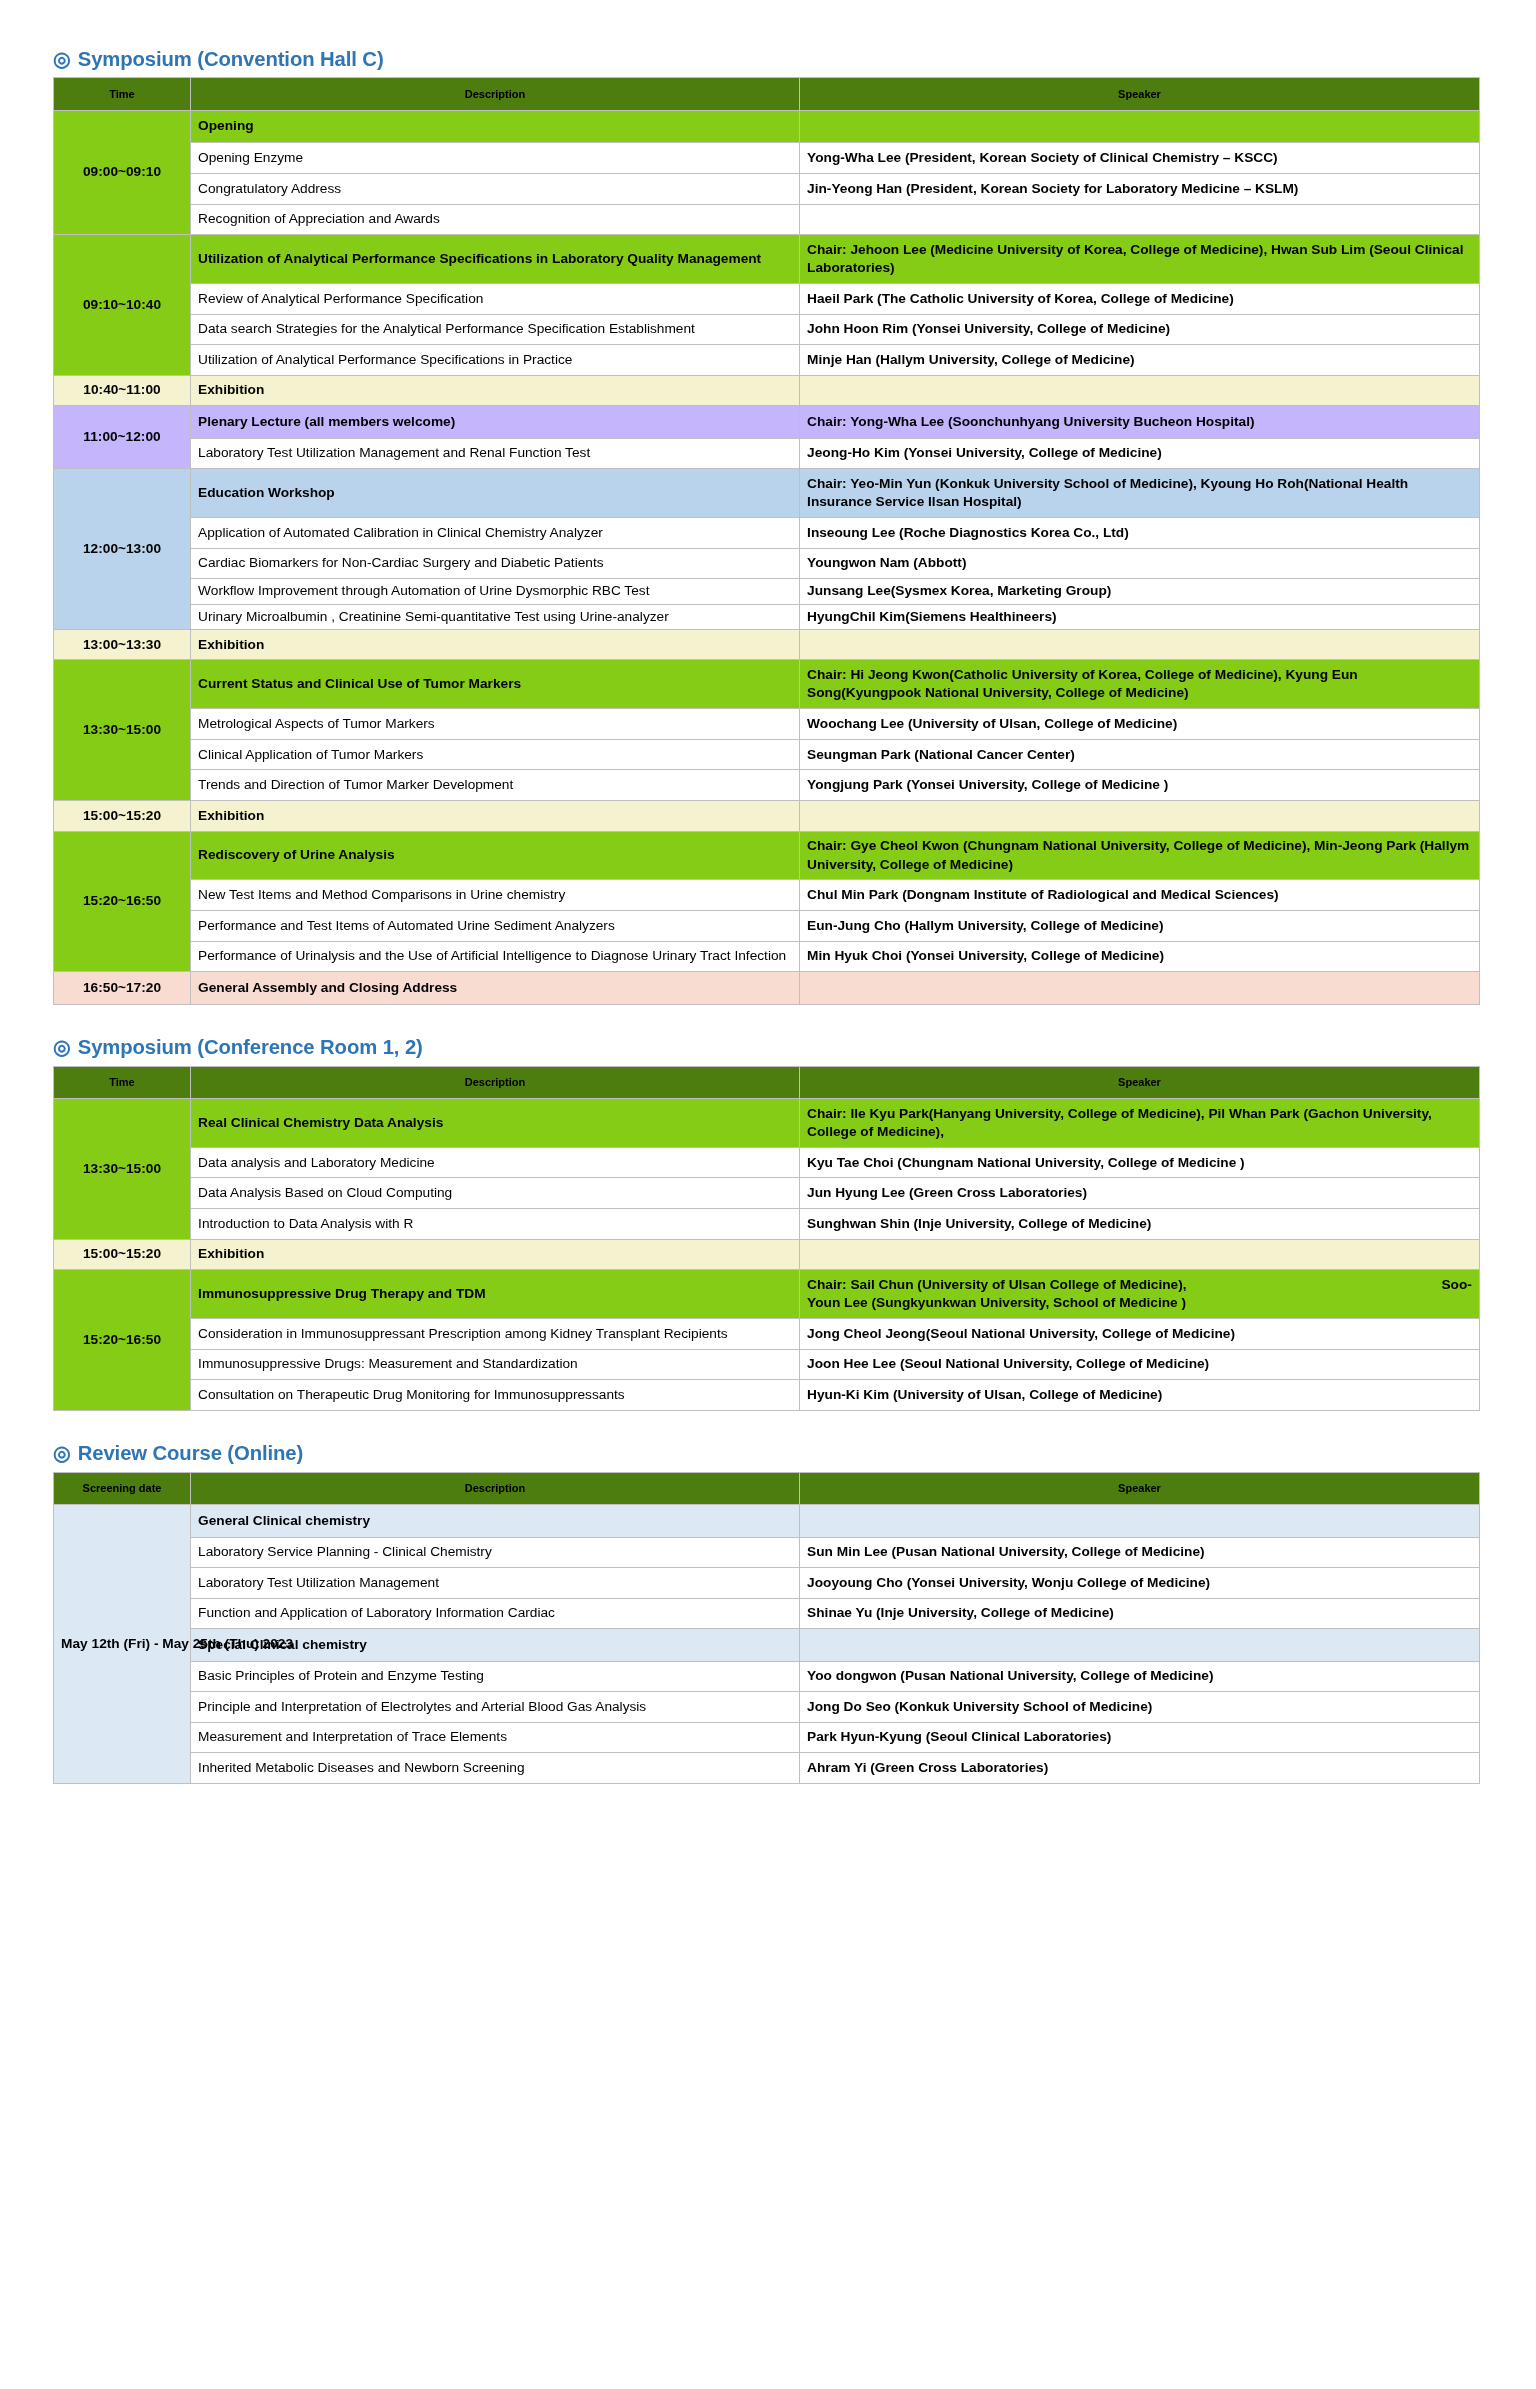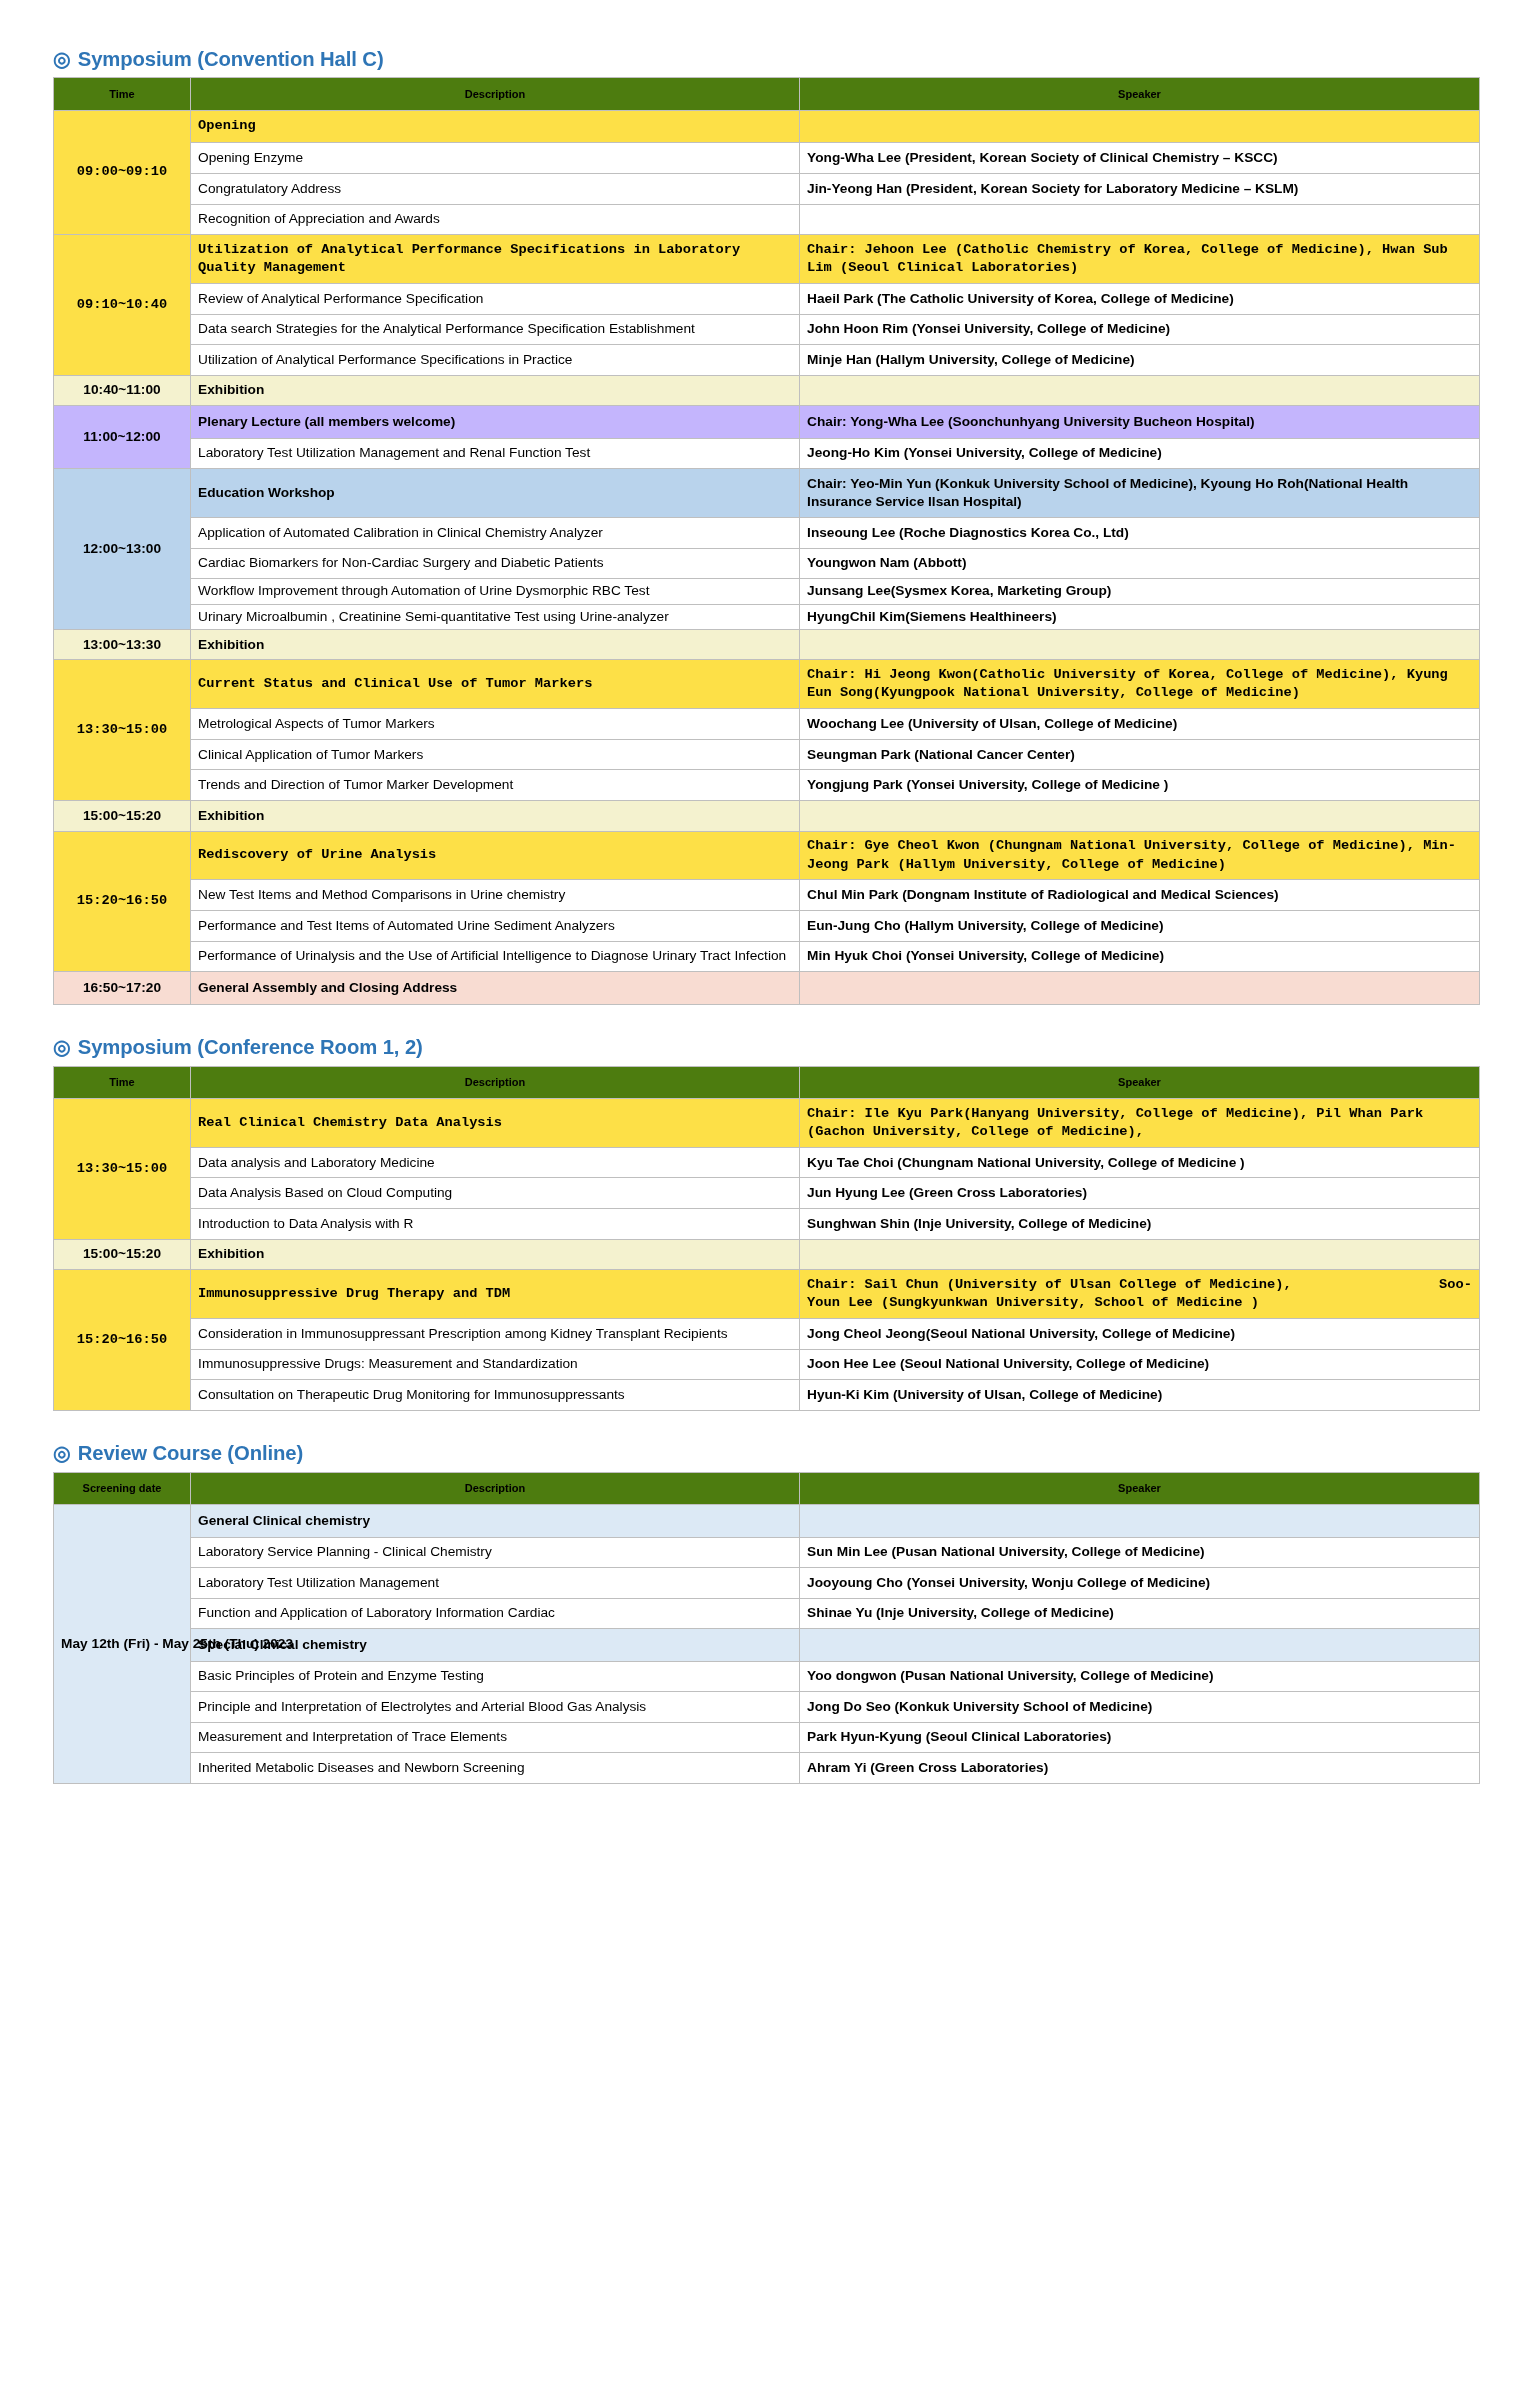--- a/index.html
+++ b/index.html
@@ -76,21 +76,21 @@
     font-size: 13.7px;
     white-space: nowrap;
     padding-left: 2px;
     padding-right: 2px;
   }
   td.desc { text-align: left; }
   td.spk  { text-align: left; font-weight: bold; }
 
   
   tr.hdr td { font-weight: bold; }
-  tr.hdr.pink  td { background: #fde047; font-family: Liberation Mono, monospace; }
+  tr.hdr.pink  td { background: #84cc16; }
   tr.hdr.green td { background: #c4b5fd; margin-left: 40px; }
   tr.hdr.blue  td { background: #b9d3ec; }
   tr.hdr.lblue td { background: #dce9f5; }
   tr.exh td { background: #f4f2cf; font-weight: bold; }
   tr.closing td { background: #f8dcd2; font-weight: bold; }
 
   tr.tall td   { height: 32.5px; }
   tr.row td    { height: 30.5px; }
   tr.short td  { height: 22.3px; padding-top: 3px; padding-bottom: 3px; }
   tr.exh td    { height: 28.4px; }
@@ -142,21 +142,21 @@
             <td class="desc">Congratulatory Address</td>
             <td class="spk">Jin-Yeong Han (President, Korean Society for Laboratory Medicine – KSLM)</td>
           </tr>
           <tr class="row">
             <td class="desc">Recognition of Appreciation and Awards</td>
             <td class="spk"></td>
           </tr>
           <tr class="hdr tall pink">
             <td class="time" rowspan="4">09:10~10:40</td>
             <td class="desc">Utilization of Analytical Performance Specifications in Laboratory Quality Management</td>
-            <td class="spk">Chair: Jehoon Lee (Catholic Chemistry of Korea, College of Medicine), Hwan Sub Lim (Seoul Clinical Laboratories)</td>
+            <td class="spk">Chair: Jehoon Lee (Medicine University of Korea, College of Medicine), Hwan Sub Lim (Seoul Clinical Laboratories)</td>
           </tr>
           <tr class="row">
             <td class="desc">Review of Analytical Performance Specification</td>
             <td class="spk">Haeil Park (The Catholic University of Korea, College of Medicine)</td>
           </tr>
           <tr class="row">
             <td class="desc">Data search Strategies for the Analytical Performance Specification Establishment</td>
             <td class="spk">John Hoon Rim (Yonsei University, College of Medicine)</td>
           </tr>
           <tr class="row">

